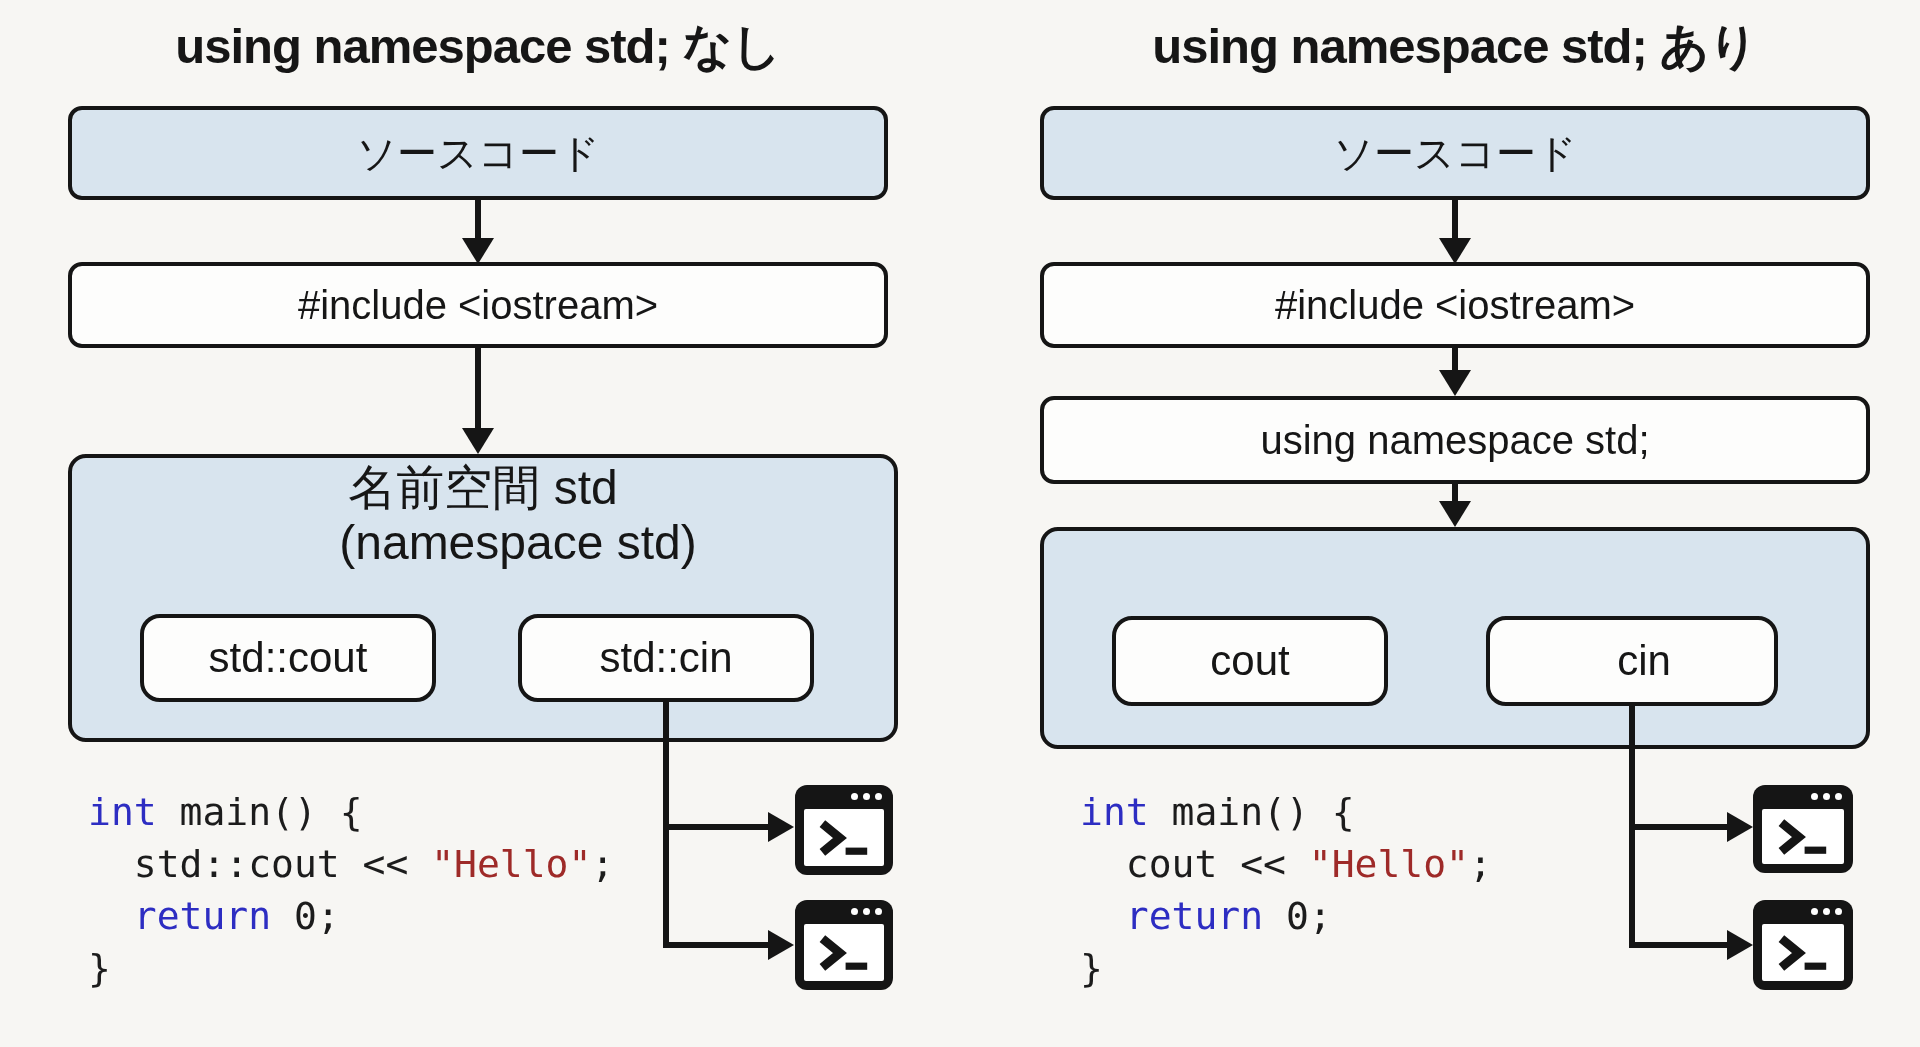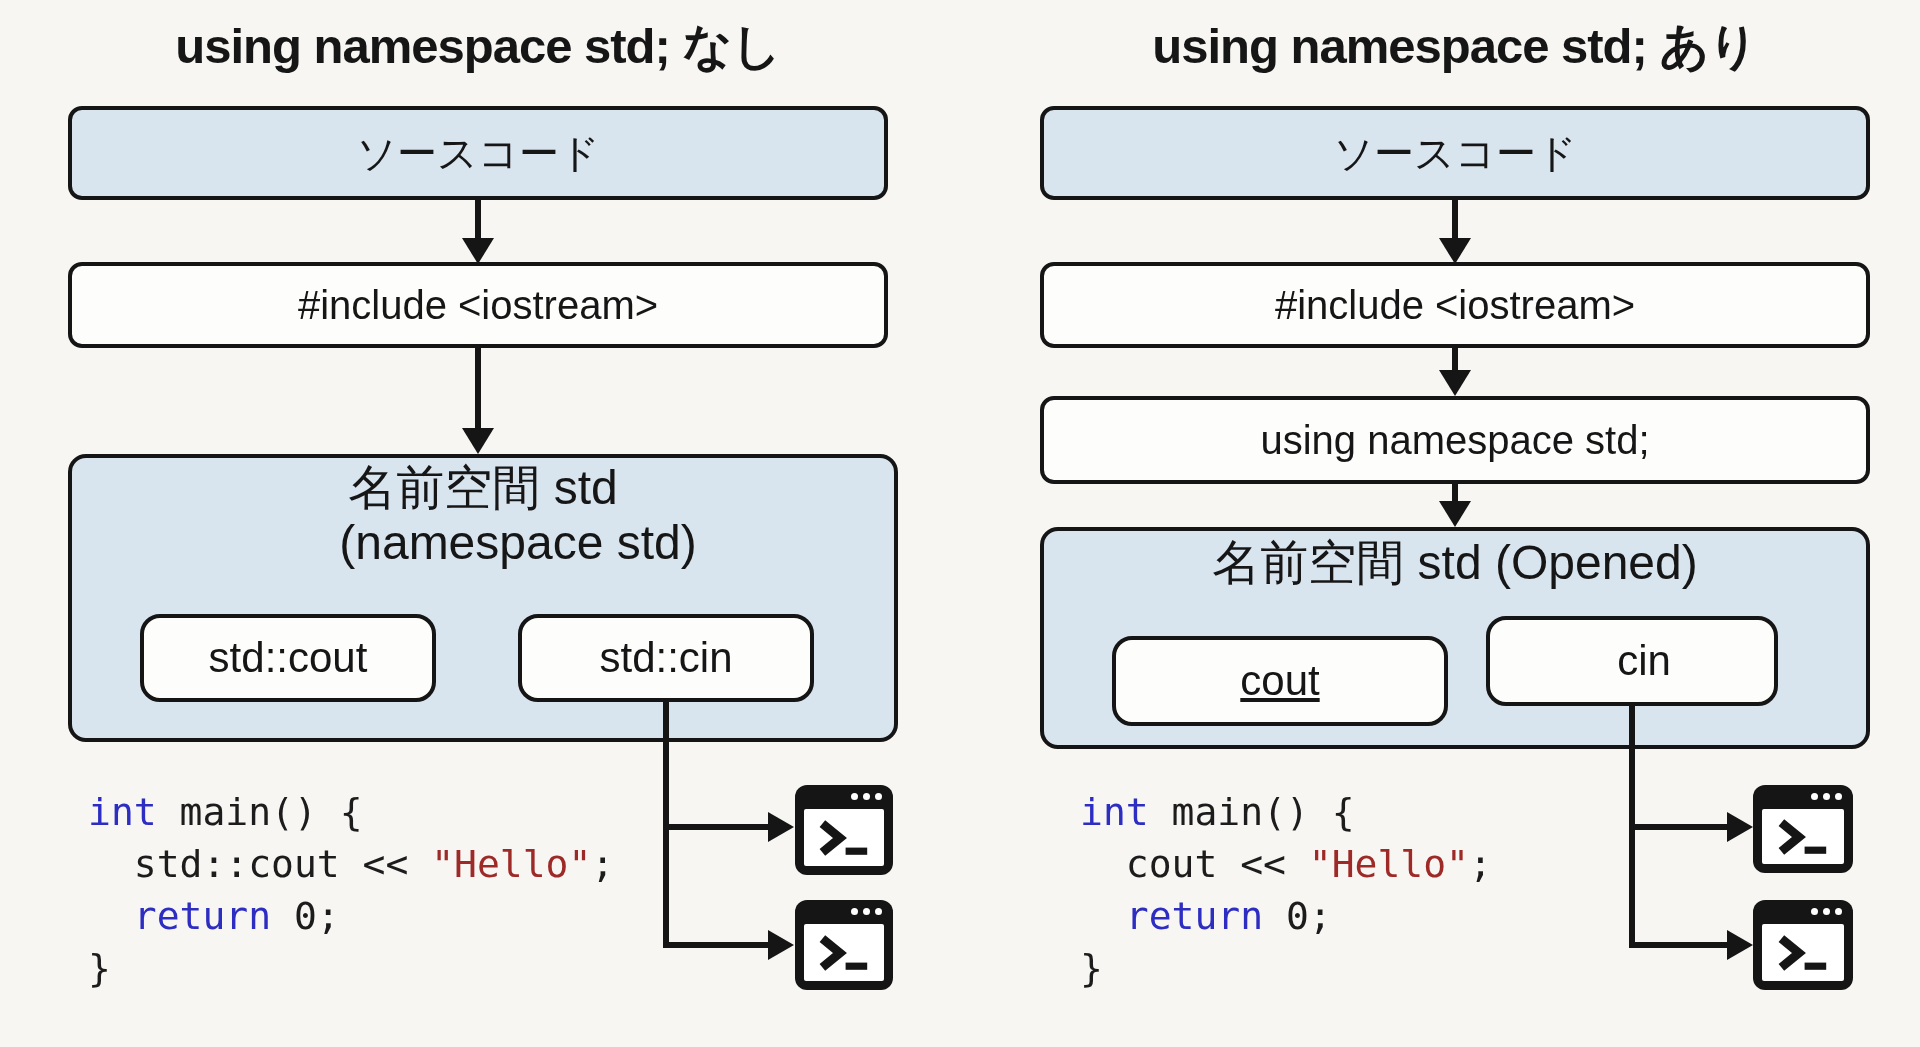--- a/index.html
+++ b/index.html
@@ -156,23 +156,22 @@
   <div class="tri-down" style="left:1439px;top:370px;"></div>
 
   <div class="box white" style="left:1040px;top:396px;width:830px;height:88px;">
     <span>using namespace std;</span>
   </div>
 
   <div class="vline" style="left:1452px;top:482px;height:21px;"></div>
   <div class="tri-down" style="left:1439px;top:501px;"></div>
 
   <div class="box blue big" style="left:1040px;top:527px;width:830px;height:222px;"></div>
-  <div class="ns-label" style="left:1040px;top:541px;width:830px;">名前空間 std (Opened)</div>
-
-  <div class="box white inner" style="left:1112px;top:636px;width:336px;height:90px;text-decoration:underline;">
+
+  <div class="box white inner" style="left:1112px;top:616px;width:276px;height:90px;">
     <span>cout</span>
   </div>
   <div class="box white inner" style="left:1486px;top:616px;width:292px;height:90px;padding-left:24px;">
     <span>cin</span>
   </div>
 
   <div class="code" style="left:1080px;top:786px;"><div class="code-line"><span class="tok-keyword">int</span><span class="tok-plain"> main() {</span></div><div class="code-line"><span class="tok-plain">  cout &lt;&lt; </span><span class="tok-string">"Hello"</span><span class="tok-plain">;</span></div><div class="code-line"><span class="tok-plain">  </span><span class="tok-keyword">return</span><span class="tok-plain"> 0;</span></div><div class="code-line"><span class="tok-plain">}</span></div></div>
 
   <div class="vline" style="left:1629px;top:706px;height:242px;"></div>
   <div class="hline" style="left:1629px;top:824px;width:100px;"></div>

